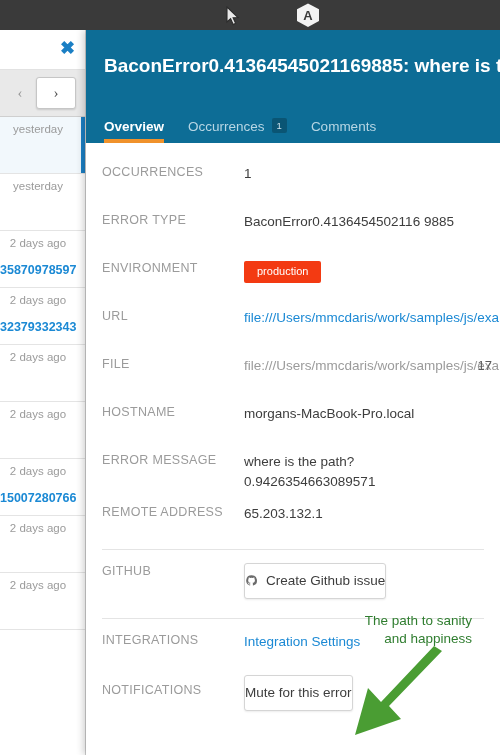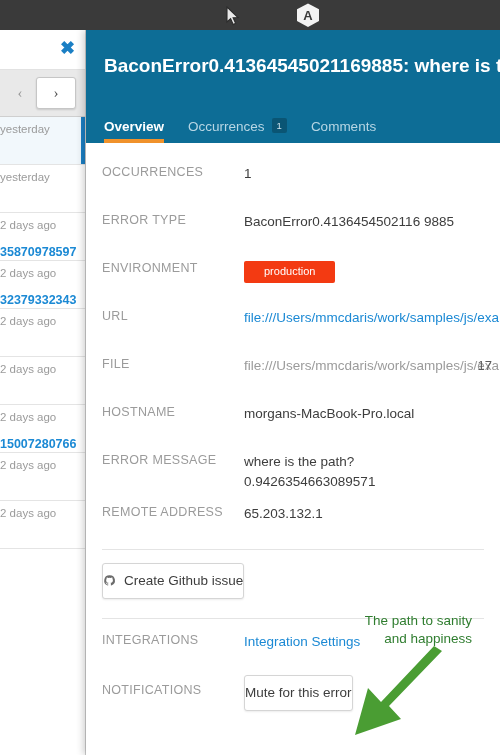--- a/index.html
+++ b/index.html
@@ -49,22 +49,22 @@
     font-size: 15px; font-family: "Liberation Serif", serif;
   }
   .nav-prev { left: 6px; width: 28px; color: #9a9a9a; }
   .nav-next {
     left: 36px; width: 40px; background: #fff;
     border: 1px solid #c6c6c6; border-radius: 3px; color: #555;
     box-shadow: 0 1px 2px rgba(0,0,0,.14);
   }
   .bg-list { position: relative; }
   .bg-item {
-    position: relative; height: 48px; padding: 6px 9px 0 0;
-    border-bottom: 1px solid #e4e4e4; background: #fff; text-align: left;
+    position: relative; height: 57px; padding: 6px 9px 0 0;
+    border-bottom: 1px solid #e4e4e4; background: #fff; text-align: center;
   }
   .bg-item.selected { background: #f2f8fc; }
   .bg-item.selected::after {
     content: ""; position: absolute; right: 0; top: 0;
     width: 4px; height: 100%; background: #1b7fc4;
   }
   .bg-time { font-size: 11.5px; color: #9b9b9b; white-space: nowrap; }
   .bg-link {
     font-size: 12.5px; color: #1b89d4; font-weight: bold;
     white-space: nowrap; margin-top: 14px;
@@ -121,21 +121,21 @@
   .row-value {
     flex: 1; padding-top: 13px; font-size: 13.5px; color: #3d3d3d;
     line-height: 1.45; min-width: 0;
   }
   .row-value.link { color: #1b89d4; }
   .row-value.muted { color: #9b9b9b; }
   .nowrap-clip { white-space: nowrap; overflow: visible; }
 
   .badge-env {
     display: inline-block; background: #f33a12; color: #fff;
-    font-size: 11px; padding: 3px 20px; border-radius: 2px;
+    font-size: 11px; padding: 3px 13px; border-radius: 2px;
     position: relative; top: 1px;
   }
 
   .float-17 {
     position: absolute; right: 8px; top: 215px;
     font-size: 13px; color: #5a5a5a;
   }
 
   .ua { display: flex; align-items: center; gap: 9px; }
 
@@ -272,20 +272,21 @@
             <div class="row-label">REMOTE ADDRESS</div>
             <div class="row-value ">65.203.132.1</div>
           </div>
         </div>
 
       <div class="float-17">17</div>
 
       <div class="divider"></div>
 
       <div class="row" style="min-height:58px;">
+        <div class="row-label">GITHUB</div>
         <div class="row-value">
           <span class="btn">
             <svg width="13" height="13" viewBox="0 0 16 16">
               <path d="M8 1.5a6.5 6.5 0 0 0-2.05 12.67c.32.06.44-.14.44-.31v-1.1c-1.8.39-2.18-.87-2.18-.87-.3-.75-.72-.95-.72-.95-.59-.4.04-.39.04-.39.65.05 1 .67 1 .67.58 1 1.52.71 1.9.54.06-.42.23-.71.41-.87-1.44-.16-2.95-.72-2.95-3.2 0-.71.25-1.29.67-1.74-.07-.17-.29-.83.06-1.73 0 0 .55-.17 1.8.67a6.2 6.2 0 0 1 3.27 0c1.25-.84 1.8-.67 1.8-.67.35.9.13 1.56.06 1.73.42.45.67 1.03.67 1.74 0 2.49-1.52 3.04-2.96 3.2.23.2.44.6.44 1.21v1.79c0 .17.12.38.45.31A6.5 6.5 0 0 0 8 1.5z" fill="#6b6b6b"></path>
             </svg>
             <span>Create Github issue</span>
           </span>
         </div>
       </div>
 

